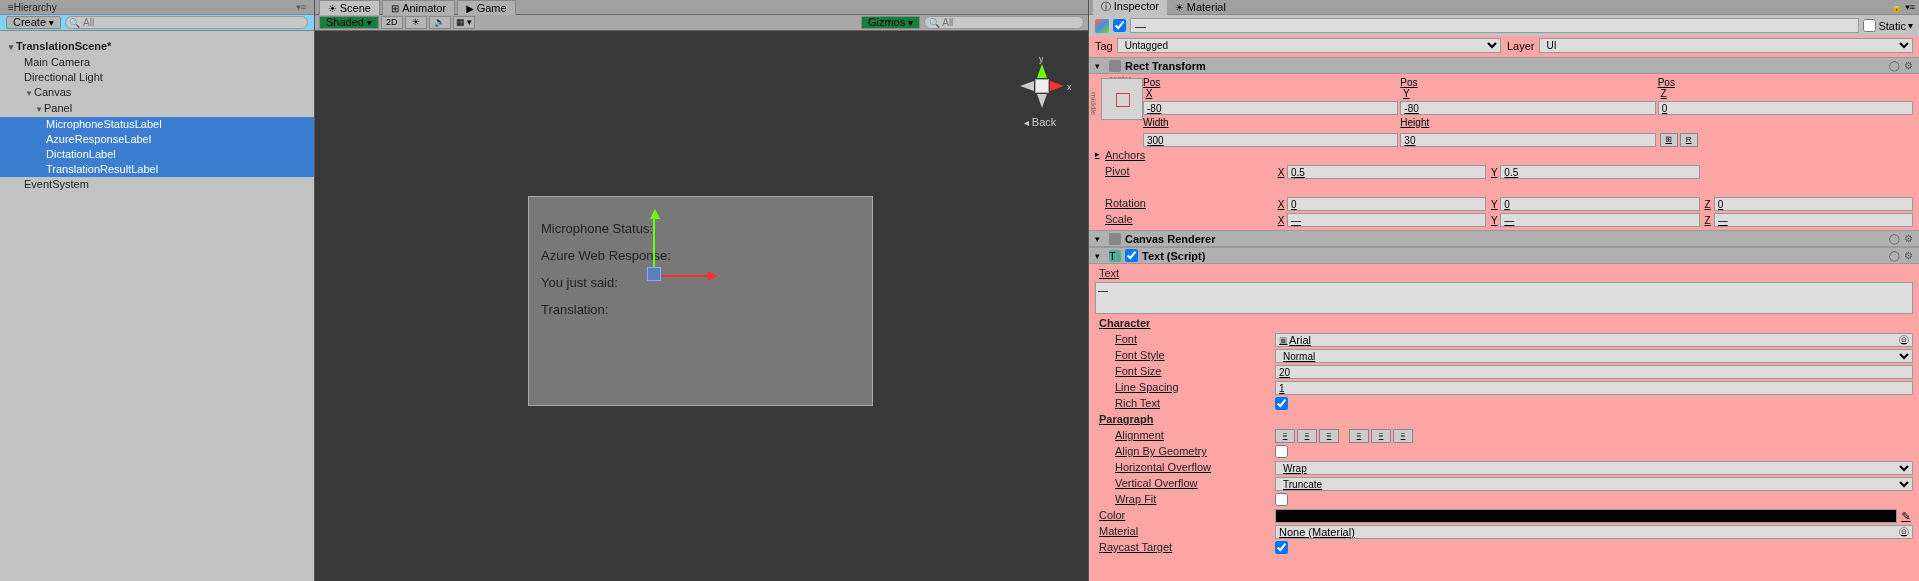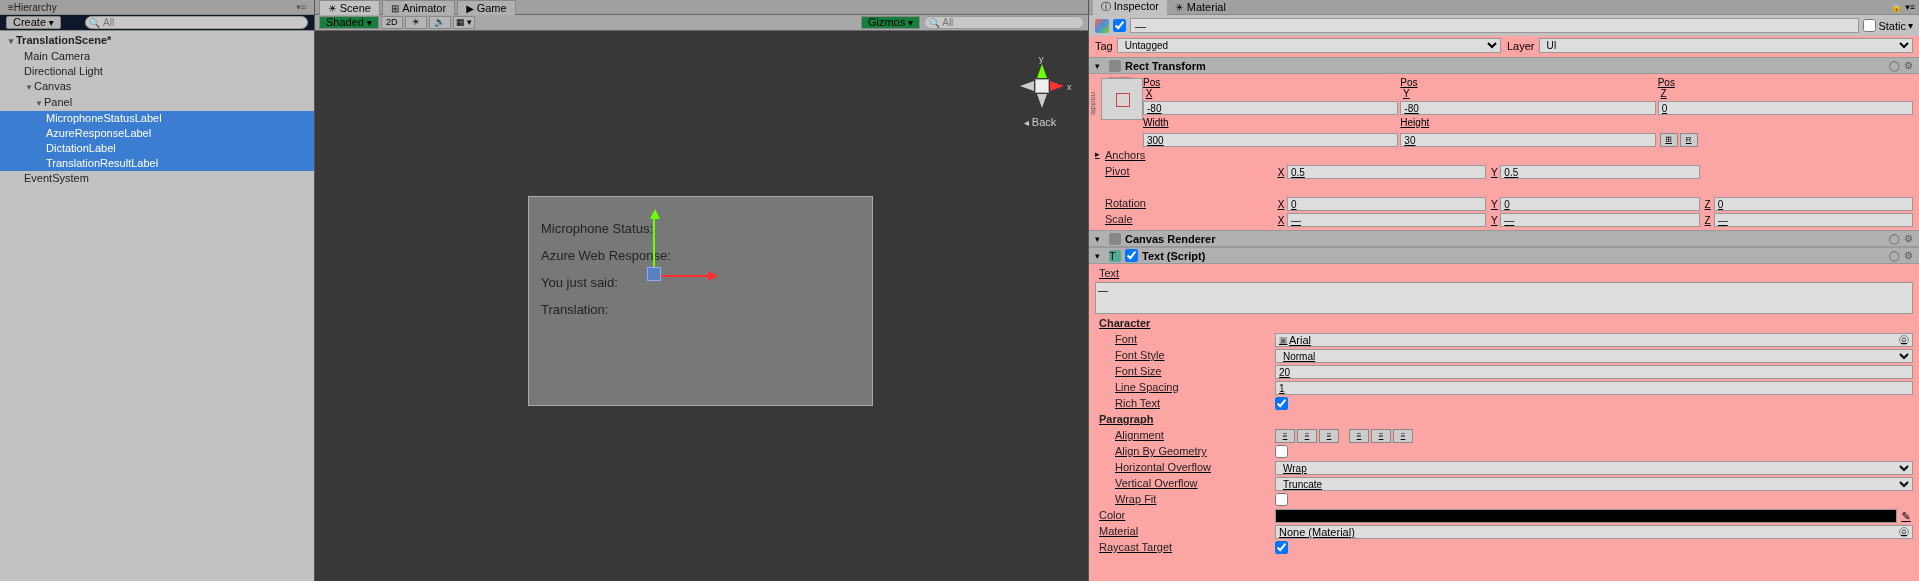--- a/index.html
+++ b/index.html
@@ -3,26 +3,26 @@
 <meta charset="utf-8">
 <style>
 * { margin: 0; padding: 0; box-sizing: border-box; font-family: Arial, sans-serif; font-size: 11px; user-select: none; }
 body { background: #383838; overflow: hidden; width: 1919px; height: 581px; position: relative; }
 
 
 .hierarchy { position: absolute; left: 0; top: 0; width: 315px; height: 581px; background: #c2c2c2; border-right: 1px solid #555; }
 .panel-tab { background: #a0a0a0; padding: 2px 8px; border-bottom: 1px solid #888; display: flex; align-items: center; height: 15px; }
 .panel-tab span { font-size: 10px; color: #222; }
 .panel-tab .pin { margin-left: auto; font-size: 9px; color: #555; }
-.hierarchy-toolbar { background: #0f172a; padding: 2px 6px; display: flex; align-items: center; height: 16px; border-bottom: 1px solid #888; gap: 20px; }
+.hierarchy-toolbar { background: #7dd3fc; padding: 2px 6px; display: flex; align-items: center; height: 16px; border-bottom: 1px solid #888; }
 .create-btn { background: #b5b5b5; border: 1px solid #888; padding: 0 6px; font-size: 10px; border-radius: 2px; margin-right: 2px; height: 13px; line-height: 11px; }
 .search-wrap { flex: 1; display: flex; align-items: center; background: #c8c8c8; border: 1px solid #999; border-radius: 8px; padding: 0 4px; height: 13px; margin-left: 2px; }
 .search-wrap .mag { font-size: 9px; color: #666; margin-right: 2px; }
 .search-wrap input { border: none; background: transparent; flex: 1; font-size: 10px; outline: none; }
-.tree { padding: 2px 0; }
+.tree { padding: 8px 0; }
 .tree-item { padding: 1px 0 1px 14px; color: #222; cursor: default; white-space: nowrap; line-height: 13px; }
 .tree-item.selected { background: #3b7ed1; color: #fff; }
 .tree-item .fold { display: inline-block; width: 10px; color: #555; font-size: 9px; text-align: center; }
 .tree-item.l0 { padding-left: 6px; font-weight: bold; }
 .tree-item.l1 { padding-left: 24px; }
 .tree-item.l2 { padding-left: 34px; }
 .tree-item.l3 { padding-left: 46px; }
 
 
 .center { position: absolute; left: 315px; top: 0; width: 773px; height: 581px; background: #383838; }

